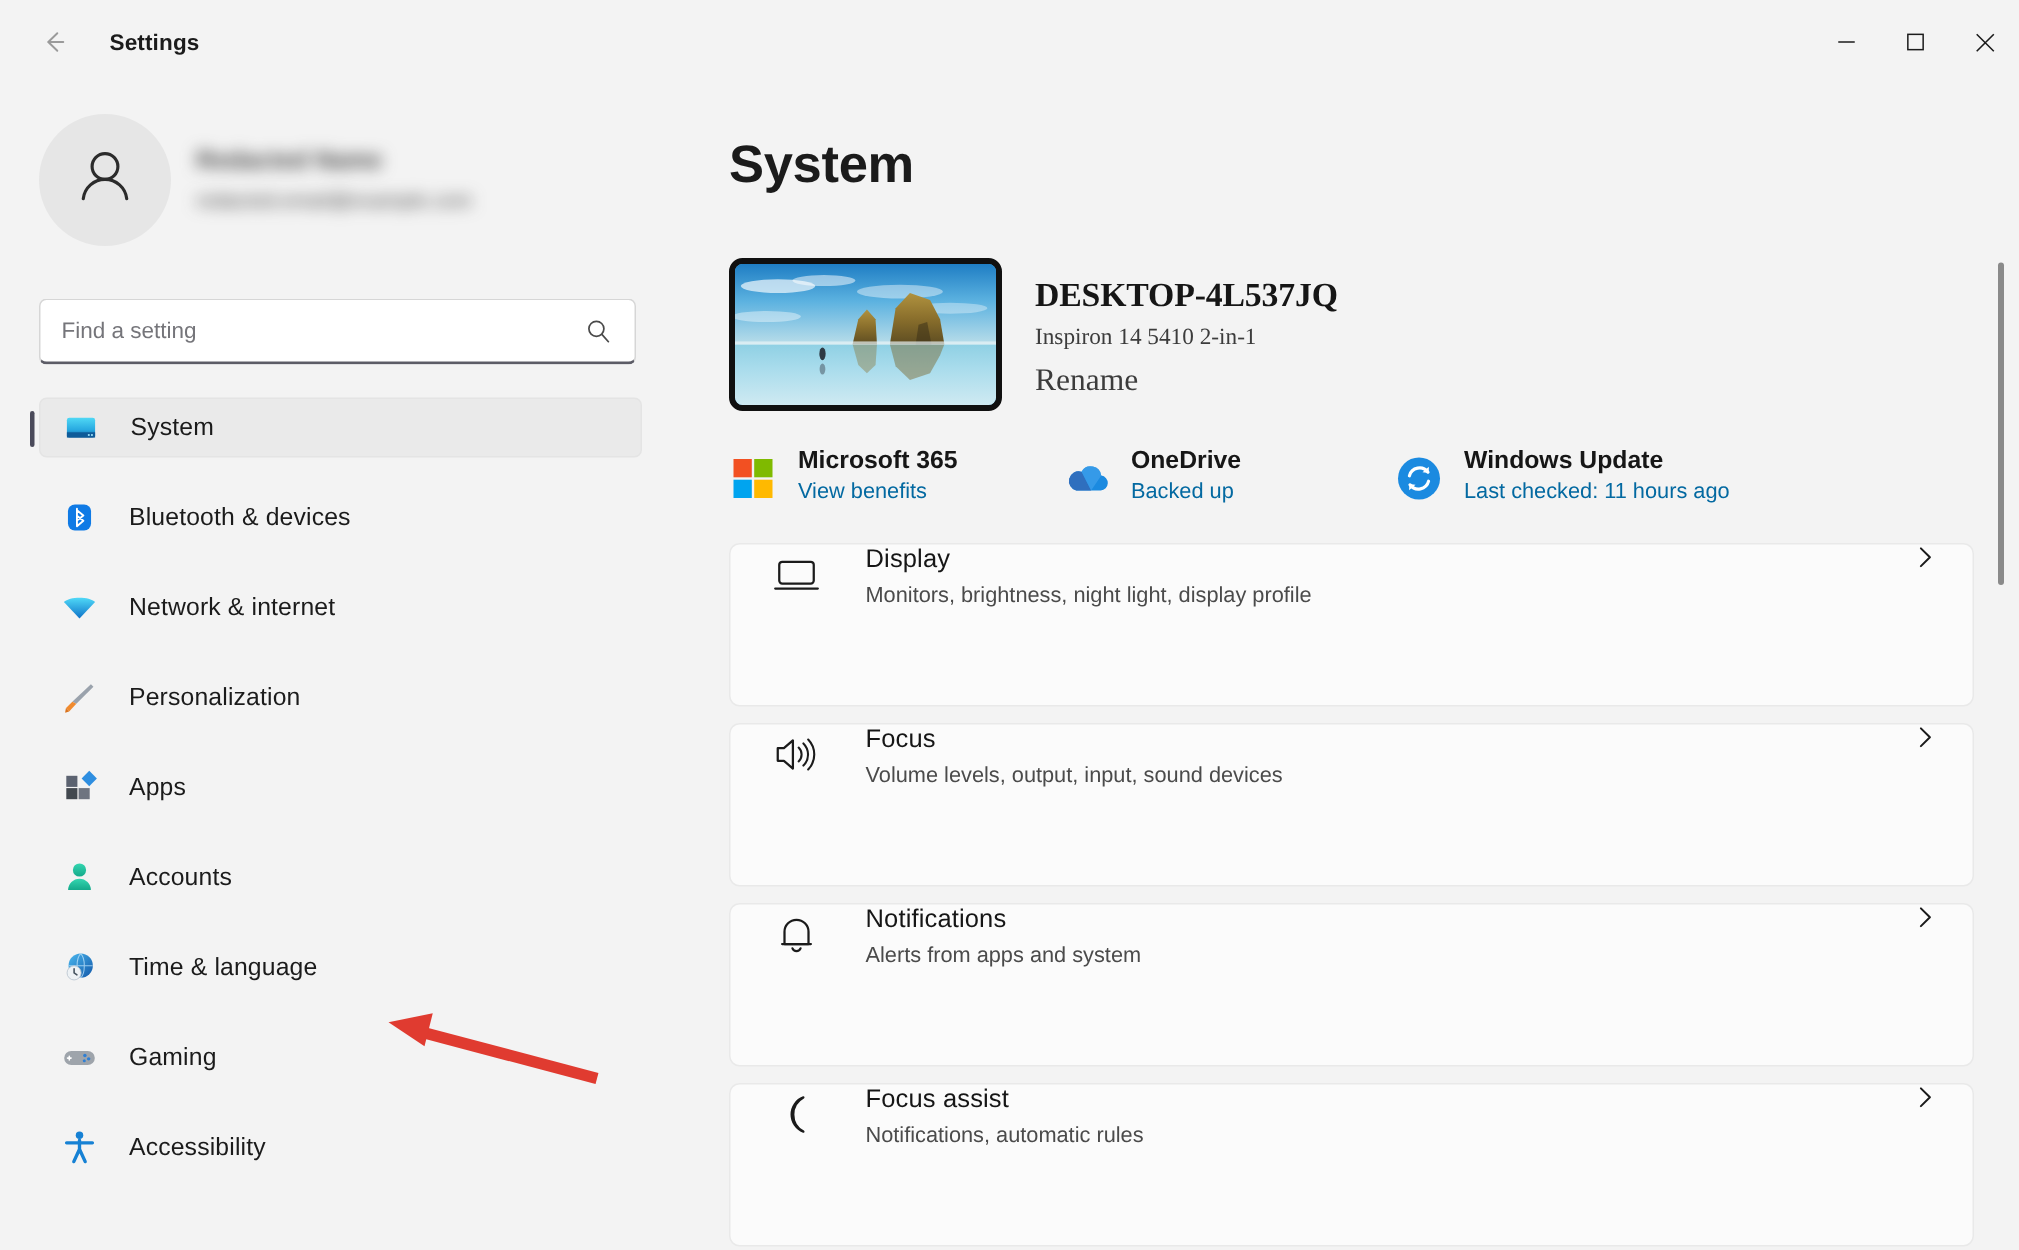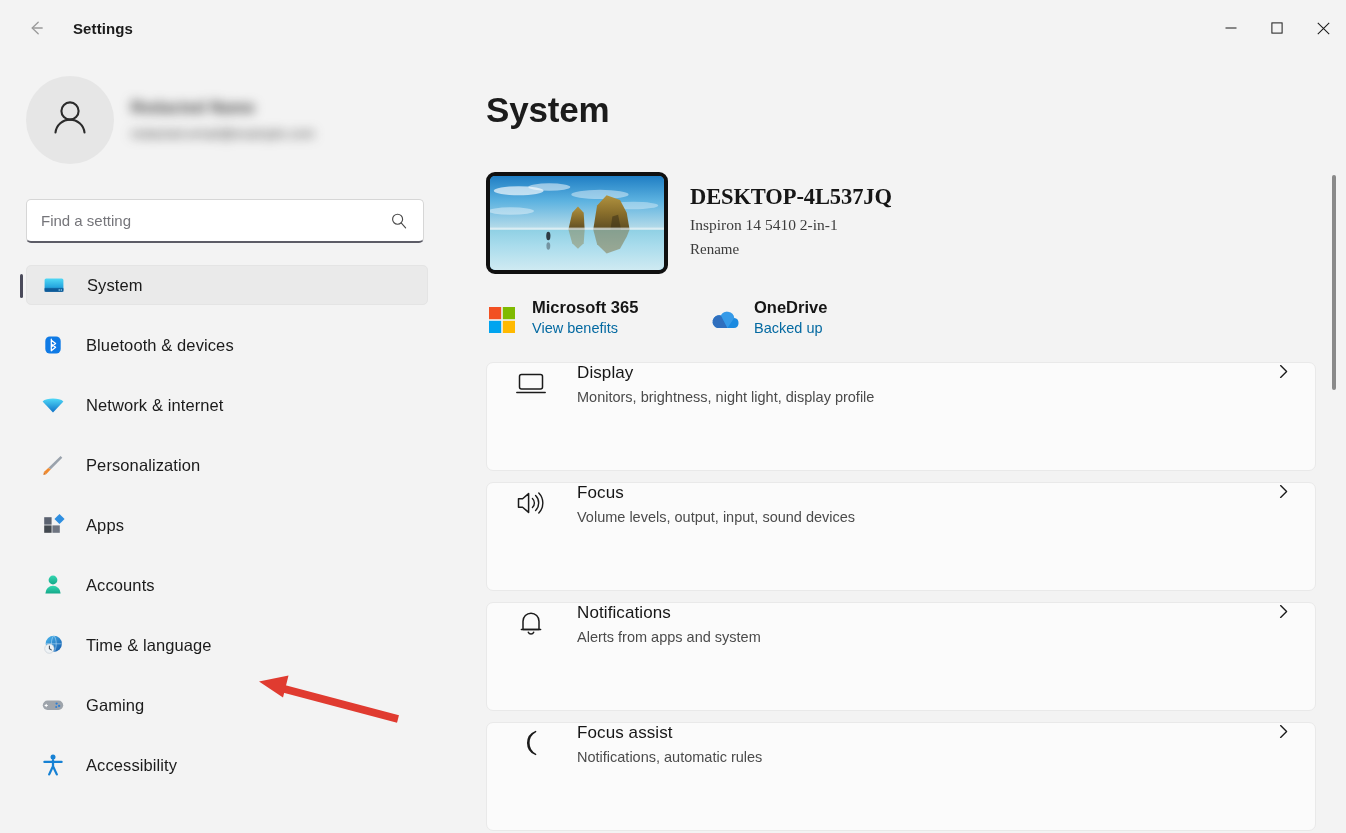--- a/index.html
+++ b/index.html
@@ -207,34 +207,34 @@
     font-weight: 600;
     color: #161616;
     letter-spacing: -0.1px;
   }
   .device-model {
     font-size: 15.5px;
     color: #3c3c3c;
     margin-top: 6px;
   }
   .rename-link {
-    font-size: 15px;
+    font-size: 21px;
     color: #3c3c3c;
     margin-top: 7px;
     display: inline-block;
   }
 
   .quicklinks {
     display: flex;
     margin-top: 24px;
     align-items: flex-start;
   }
   .ql {
     display: flex;
-    align-items: flex-end;
+    align-items: center;
   }
   .ql:nth-child(1) { width: 222px; }
   .ql:nth-child(2) { width: 222px; }
   .ql-icon {
     width: 32px; height: 32px;
     flex: 0 0 32px;
     display: flex; align-items: center; justify-content: center;
     margin-top: 4px;
   }
   .ql-text { margin-left: 14px; }
@@ -560,20 +560,35 @@
             <path d="M9.5 20 H19.4 L13.2 7.9 A7 7 0 0 0 12.6 7.45 A5.6 5.6 0 0 0 9.5 20 Z" fill="#2f6fbe"></path>
             <path d="M12.9 7.4 a7.1 7.1 0 0 1 13.3 2.65 L19.4 20 Z" fill="#4aa8ee" opacity="0.55"></path>
           </svg>
         </span>
         <span class="ql-text">
           <span class="ql-title" style="display:block">OneDrive</span>
           <span class="ql-sub" style="display:block">Backed up</span>
         </span>
       </div>
 
+      <div class="ql">
+        <span class="ql-icon">
+          <svg width="30" height="30" viewBox="0 0 30 30">
+            <circle cx="15" cy="15" r="14" fill="#1b8ae0"></circle>
+            <path d="M8.6 13.2 A7 7 0 0 1 21 10.8" fill="none" stroke="#ffffff" stroke-width="2.1" stroke-linecap="round"></path>
+            <path d="M21.4 16.8 A7 7 0 0 1 9 19.2" fill="none" stroke="#ffffff" stroke-width="2.1" stroke-linecap="round"></path>
+            <path d="M21.6 7.2 L21.4 11.4 L17.3 10.9 Z" fill="#ffffff"></path>
+            <path d="M8.4 22.8 L8.6 18.6 L12.7 19.1 Z" fill="#ffffff"></path>
+          </svg>
+        </span>
+        <span class="ql-text">
+          <span class="ql-title" style="display:block">Windows Update</span>
+          <span class="ql-sub" style="display:block">Last checked: 11 hours ago</span>
+        </span>
+      </div>
 
     </div>
 
     <div class="cards">
 
       <div class="card">
         <span class="card-icon">
           <svg width="34" height="34" viewBox="0 0 34 34">
             <rect x="5.5" y="8.5" width="23" height="14.5" rx="2" fill="none" stroke="#1b1b1b" stroke-width="1.5"></rect>
             <path d="M2.8 26.4 H31.2" stroke="#1b1b1b" stroke-width="1.5" stroke-linecap="round"></path>

